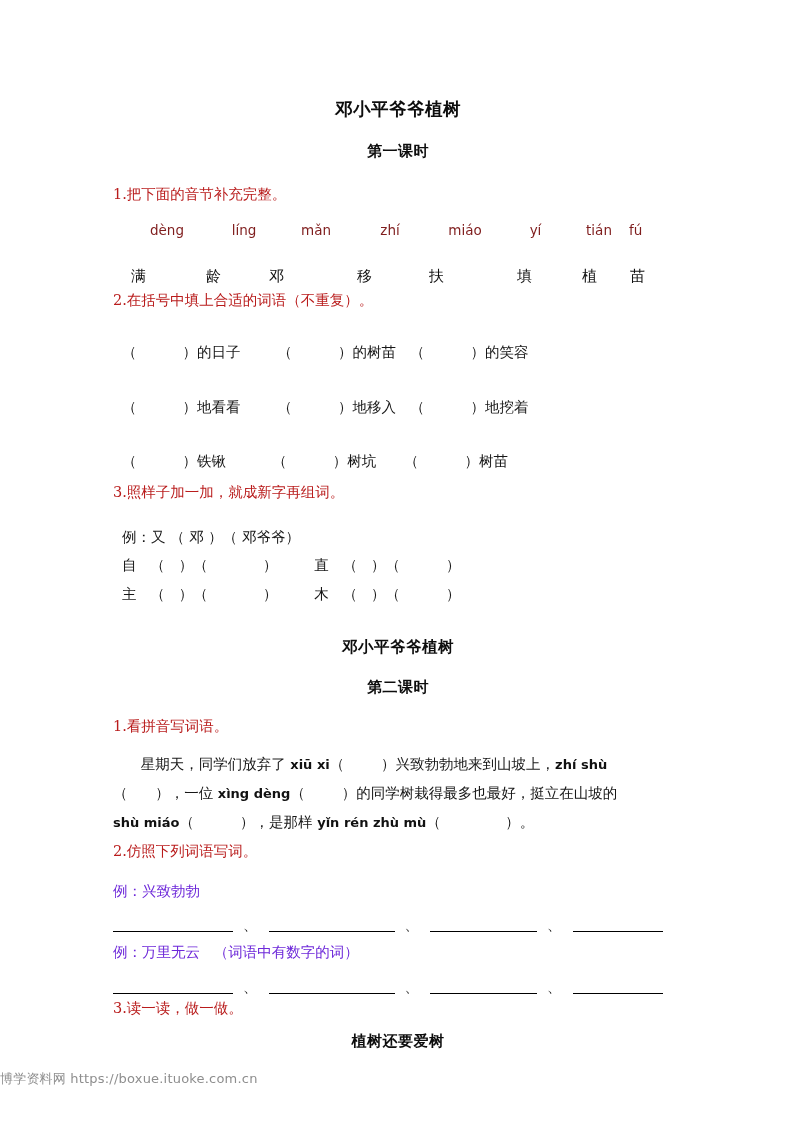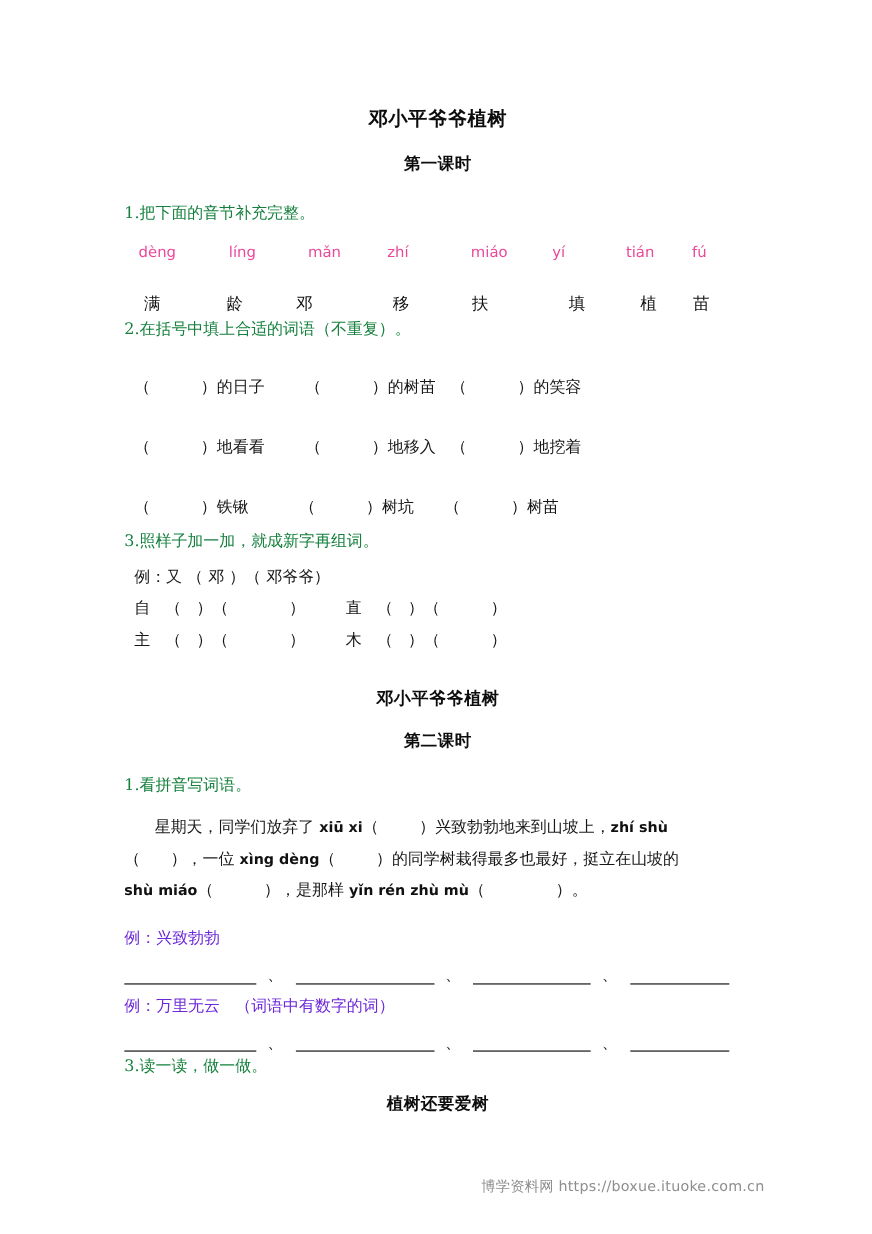--- a/index.html
+++ b/index.html
@@ -30,45 +30,46 @@
   .title {
     font-family: "DejaVu Sans", "Liberation Sans", sans-serif;
     font-weight: bold;
     font-size: 17.5px;
     letter-spacing: 0.5px;
     line-height: 1.55;
     text-align: center;
     color: #0d0d0d;
   }
   .subtitle {
-    font-family: Liberation Mono, monospace;
+    font-family: Liberation Sans, sans-serif;
     font-weight: bold;
     font-size: 15px;
     letter-spacing: 0.4px;
     line-height: 1.55;
     text-align: center;
     color: #0d0d0d;
     margin-top: 16px;
   }
   .qline {
     font-size: 14.5px;
     line-height: 1.5;
-    color: #15803d;
+    color: #b91c1c;
     white-space: pre;
   }
   .body-line {
     font-size: 14.5px;
     line-height: 2.05;
     color: #6d28d9;
     white-space: pre;
   }
   .pinyin {
     font-family: "DejaVu Sans", "Liberation Sans", sans-serif;
     font-size: 13.5px;
-    color: #ec4899;
+    color: #7f1d1d;
+    text-align: center;
   }
   .hanzi {
     font-family: "DejaVu Serif", "Liberation Serif", serif;
     font-size: 15px;
     color: #111111;
   }
   .row-pinyin {
     display: flex;
     padding-left: 13px;
     margin-top: 16px;
@@ -140,21 +141,21 @@
     color: #0d0d0d;
     margin-top: 12px;
     letter-spacing: 0.5px;
   }
 
   .footer {
     position: absolute;
     left: 0;
     top: 1070px;
     width: 695px;
-    text-align: right;
+    text-align: left;
     font-family: "DejaVu Sans", "Liberation Sans", sans-serif;
     font-size: 13px;
     color: #8e8e8e;
     letter-spacing: 0.2px;
   }
 </style>
 </head>
 <body>
 
 <div class="page">
@@ -189,37 +190,38 @@
       <span class="hanzi">苗</span>
     </div>
 
     <div class="qline" style="margin-top:4px">2.在括号中填上合适的词语（不重复）。</div>
 
     <div class="paren-row">（          ）的日子        （          ）的树苗   （          ）的笑容</div>
     <div class="paren-row">（          ）地看看        （          ）地移入   （          ）地挖着</div>
     <div class="paren-row">（          ）铁锹          （          ）树坑      （          ）树苗</div>
 
     <div class="qline" style="margin-top:6px">3.照样子加一加，就成新字再组词。</div>
-    <div class="q3-row indent1" style="margin-top:7px">例：又 （ 邓 ）（ 邓爷爷）</div>
+    <div class="q3-row indent1" style="margin-top:19px">例：又 （ 邓 ）（ 邓爷爷）</div>
     <div class="q3-row indent1">自   （   ）（            ）        直   （   ）（          ）</div>
     <div class="q3-row indent1">主   （   ）（            ）        木   （   ）（          ）</div>
 
     <div class="section-gap"></div>
 
     <div class="title" style="font-size:15.5px">邓小平爷爷植树</div>
     <div class="subtitle" style="">第二课时</div>
 
     <div style="height:18px"></div>
 
     <div class="qline">1.看拼音写词语。</div>
 
     <div class="para" style="margin-top:12px" id="passage"><span>      星期天，同学们放弃了 </span><span class="py">xiū xi</span><span>（        ）兴致勃勃地来到山坡上，</span><span class="py">zhí shù</span><span>
 （      ），一位 </span><span class="py">xìng dèng</span><span>（        ）的同学树栽得最多也最好，挺立在山坡的
 </span><span class="py">shù miáo</span><span>（          ），是那样 </span><span class="py">yǐn rén zhù mù</span><span>（              ）。</span></div>
 
+    <div class="qline" style="margin-top:4px">2.仿照下列词语写词。</div>
 
     <div class="body-line" style="margin-top:14px">例：兴致勃勃</div>
 
     <div class="blank-row">
       <span class="blank b1"></span>
       <span class="sep">、</span>
       <span class="blank b2"></span>
       <span class="sep">、</span>
       <span class="blank b3"></span>
       <span class="sep">、</span>

